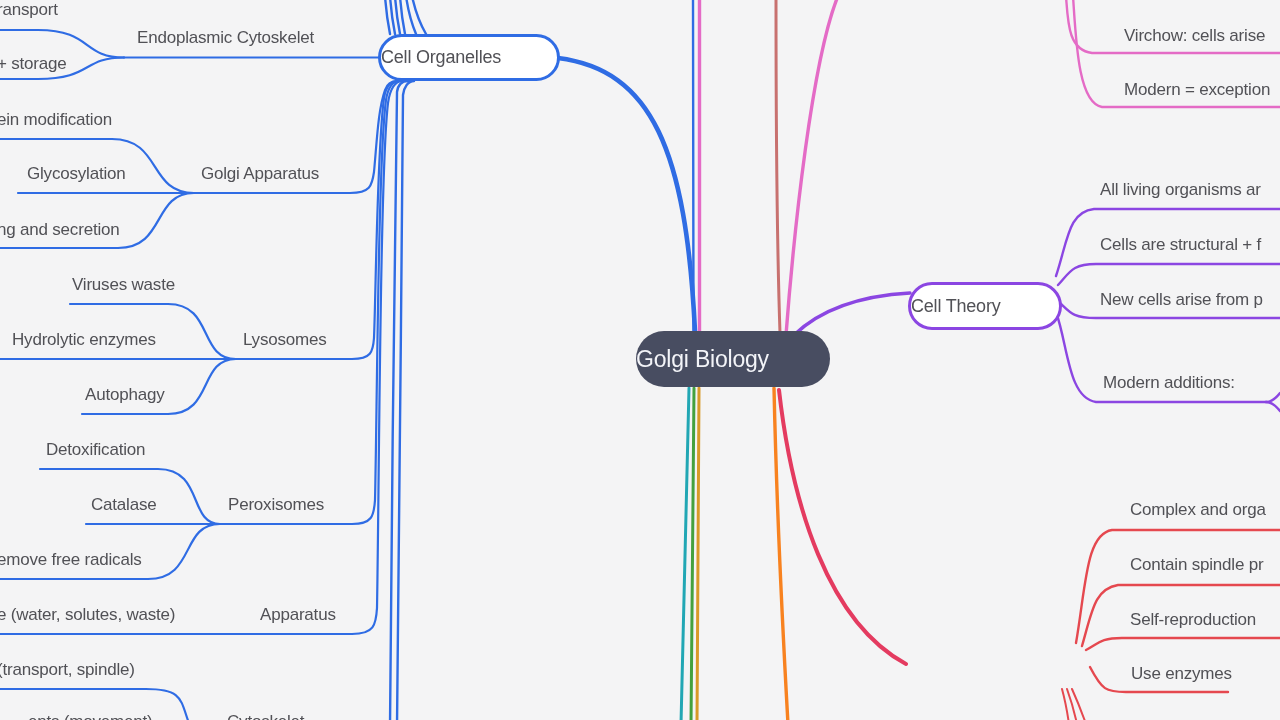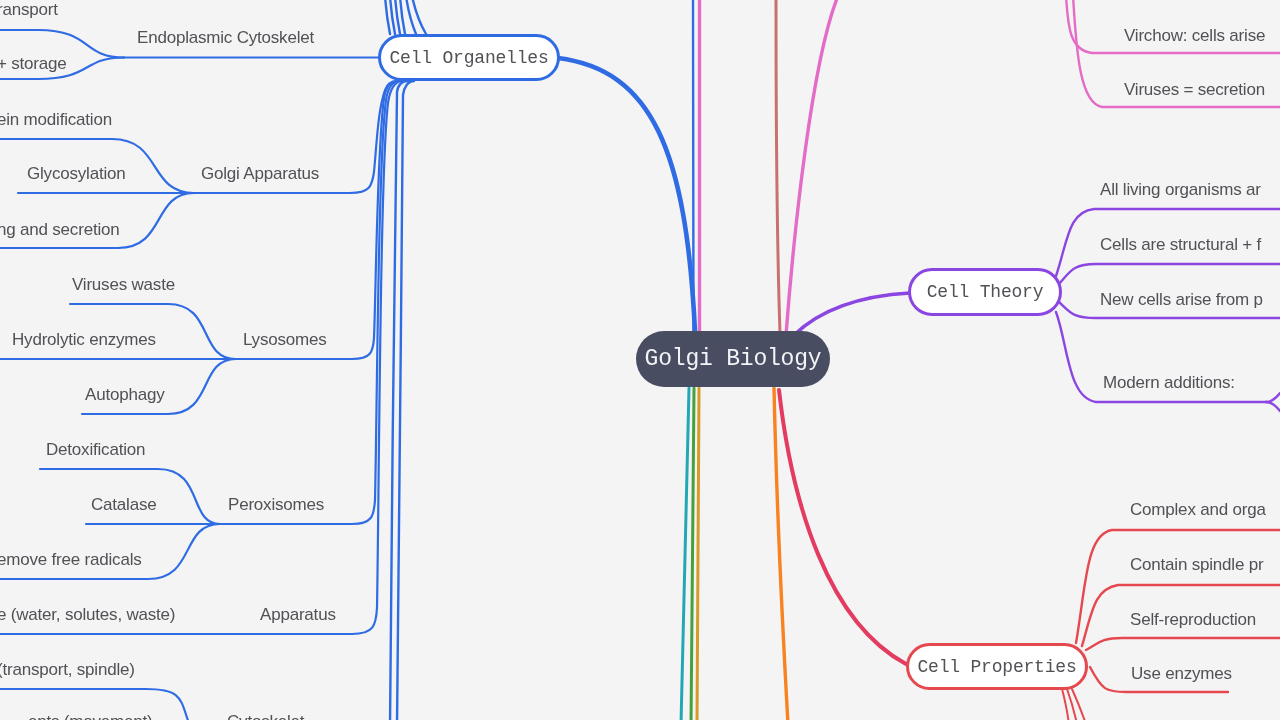--- a/index.html
+++ b/index.html
@@ -40,26 +40,26 @@
   .e-teal{stroke:var(--teal-line);stroke-width:3;}
   .e-green{stroke:var(--green-line);stroke-width:3;}
   .e-amber{stroke:var(--amber-line);stroke-width:3;}
   .e-orange{stroke:var(--orange-line);stroke-width:3.4;}
 
   .lbl{
     position:absolute;z-index:2;white-space:nowrap;
     font-size:17px;line-height:19px;color:var(--text);letter-spacing:-0.2px;
   }
   .pill{
-    position:absolute;z-index:3;display:flex;align-items:center;justify-content:center;
+    position:absolute;z-index:3;display:flex;align-items:center;
     background:#ffffff;border-radius:26px;font-size:18px;color:var(--text);
-    white-space:nowrap;box-sizing:border-box;letter-spacing:-0.2px;font-family:Liberation Mono, monospace;
+    white-space:nowrap;box-sizing:border-box;letter-spacing:-0.2px;
   }
   .pill-blue{border:3px solid var(--organelles-blue);}
-  .pill-purple{border:3px solid var(--theory-purple);}
+  .pill-purple{border:3px solid var(--theory-purple);margin-top:14px;}
   .pill-red{border:3px solid var(--properties-red);}
   .pill-root{
     background:var(--root-fill);color:var(--root-text);
     font-size:23px;border:none;border-radius:28px;
   }
 </style>
 </head>
 <body>
 
 <div id="screen">
@@ -148,21 +148,21 @@
   <div class="lbl" style="left:91px;top:495px">Catalase</div>
   <div class="lbl" style="left:228px;top:495px">Peroxisomes</div>
   <div class="lbl" style="left:-3px;top:550px">emove free radicals</div>
   <div class="lbl" style="left:-3px;top:605px">e (water, solutes, waste)</div>
   <div class="lbl" style="left:260px;top:605px">Apparatus</div>
   <div class="lbl" style="left:-3px;top:660px">(transport, spindle)</div>
   <div class="lbl" style="left:28px;top:712px">ents (movement)</div>
   <div class="lbl" style="left:227px;top:712px">Cytoskelet</div>
 
   <div class="lbl" style="left:1124px;top:26px">Virchow: cells arise</div>
-  <div class="lbl" style="left:1124px;top:80px">Viruses = secretion</div>
+  <div class="lbl" style="left:1124px;top:80px">Modern = exception</div>
   <div class="lbl" style="left:1100px;top:180px">All living organisms ar</div>
   <div class="lbl" style="left:1100px;top:235px">Cells are structural + f</div>
   <div class="lbl" style="left:1100px;top:290px">New cells arise from p</div>
   <div class="lbl" style="left:1103px;top:373px">Modern additions:</div>
   <div class="lbl" style="left:1130px;top:500px">Complex and orga</div>
   <div class="lbl" style="left:1130px;top:555px">Contain spindle pr</div>
   <div class="lbl" style="left:1130px;top:610px">Self-reproduction</div>
   <div class="lbl" style="left:1131px;top:664px">Use enzymes</div>
 
   <div class="pill pill-blue" style="left:378px;top:34px;width:182px;height:47px">
@@ -170,17 +170,14 @@
   </div>
 
   <div class="pill pill-root" style="left:636px;top:331px;width:194px;height:56px">
     <span>Golgi Biology</span>
   </div>
 
   <div class="pill pill-purple" style="left:908px;top:268px;width:154px;height:48px">
     <span>Cell Theory</span>
   </div>
 
-  <div class="pill pill-red" style="left:906px;top:643px;width:182px;height:47px">
-    <span>Cell Properties</span>
-  </div>
 
 </div>
 
 </body></html>

